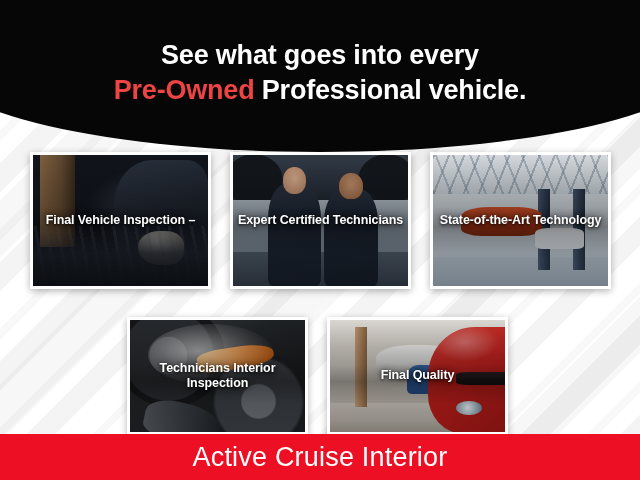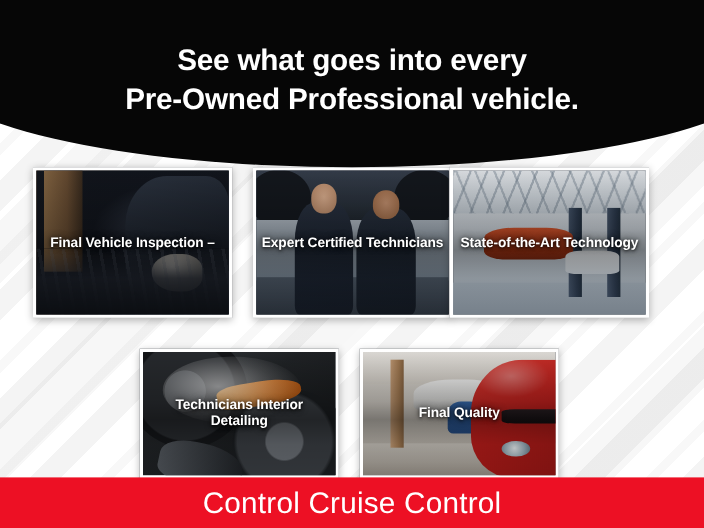--- a/index.html
+++ b/index.html
@@ -79,21 +79,21 @@
     color: #ffffff;
     font-size: 27px;
     font-weight: bold;
     line-height: 1.28;
     letter-spacing: -0.2px;
     white-space: nowrap;
     text-align: right;
     font-stretch: condensed;
   }
   .title-line .accent {
-    color: #ffffff;
+    color: #ef4444;
   }
 
   
   .card {
     position: absolute;
     overflow: hidden;
     background: #2a2f36;
     border: 3px solid #ffffff;
     box-sizing: border-box;
     box-shadow: 0 2px 7px rgba(0,0,0,0.30);
@@ -123,21 +123,21 @@
     font-size: 12.5px;
     font-weight: bold;
     text-align: center;
     line-height: 1.22;
     letter-spacing: -0.1px;
     text-shadow: 0 1px 3px rgba(0,0,0,0.9), 0 0 7px rgba(0,0,0,0.7);
   }
   .card-r1 { top: 152px; height: 137px; width: 181px; }
   .card1 { left: 30px; }
   .card2 { left: 230px; }
-  .card3 { left: 409px; }
+  .card3 { left: 430px; }
 
   .card-r2 { top: 317px; height: 118px; width: 181px; }
   .card4 { left: 127px; }
   .card5 { left: 327px; }
 
   
   .ph-engine {
     background:
       radial-gradient(ellipse 60% 45% at 72% 40%, rgba(60,68,84,0.95), rgba(18,22,30,0.98) 70%),
       linear-gradient(100deg, #7a5a3c 0%, #4a372a 16%, #221b16 30%, #1b2029 55%, #262c37 100%);
@@ -396,21 +396,21 @@
     <div class="photo ph-detail">
       <div class="tire"></div>
         <div class="tire2"></div>
       <div class="tool"></div>
         <div class="hose"></div>
         <div class="steam"></div>
     </div>
     <div class="shade"></div>
     <div class="caption">
       <div>Technicians Interior</div>
-      <div>Detailing</div>
+      <div>Inspection</div>
     </div>
   </div>
 
   <div class="card card-r2 card5">
     <div class="photo ph-final">
       <div class="ceil"></div>
         <div class="floor"></div>
         <div class="pillar"></div>
       <div class="whitecar"></div>
         <div class="blue"></div>
@@ -418,16 +418,16 @@
         <div class="grill"></div>
         <div class="lamp"></div>
     </div>
     <div class="shade"></div>
     <div class="caption">
       <div>Final Quality</div>
     </div>
   </div>
 
   <div class="footer">
-    <div class="footer-text">Control Cruise Control</div>
+    <div class="footer-text">Active Cruise Interior</div>
   </div>
 
 </div>
 
 </body></html>

